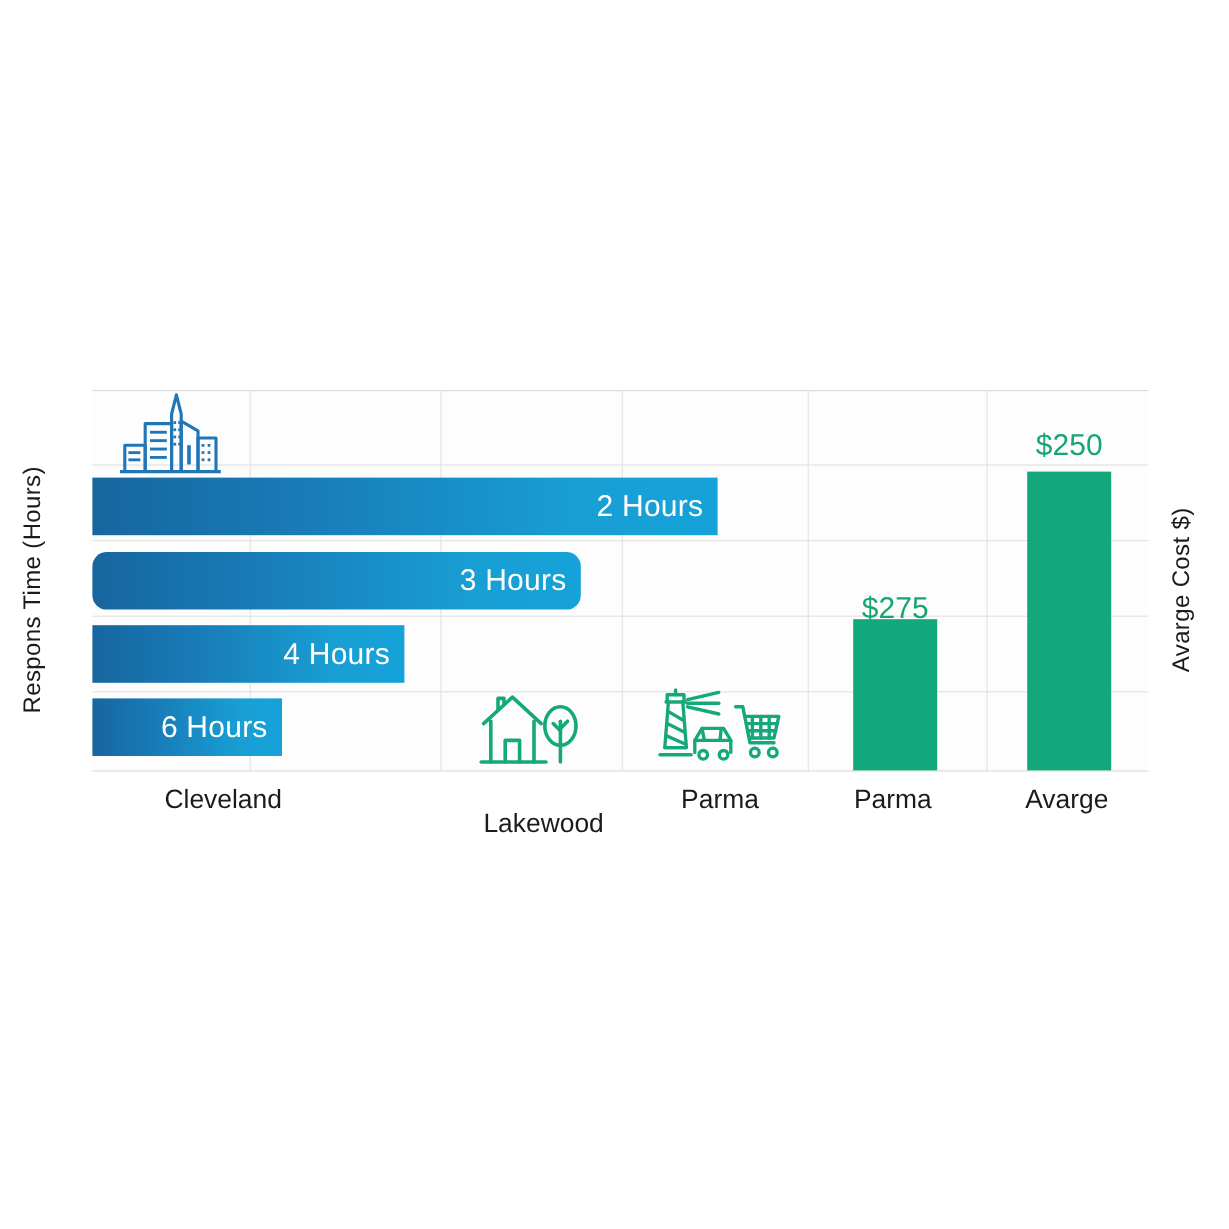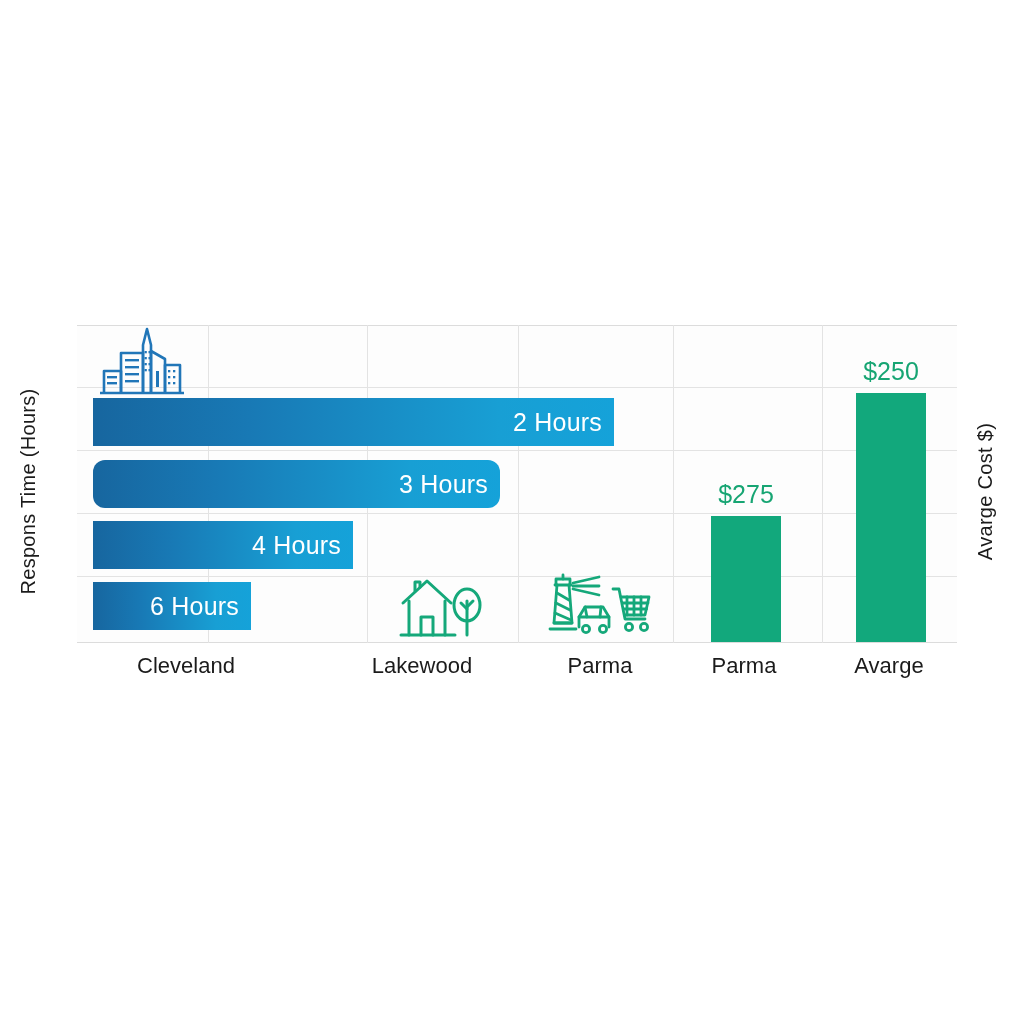--- a/index.html
+++ b/index.html
@@ -58,21 +58,21 @@
     position: absolute;
     left: 0; bottom: 0;
     width: 100%;
     height: 1px;
     background: #dcdcdc;
   }
 
   
   .hbar {
     position: absolute;
-    left: 16px;
+    left: 0;
     height: 48px;
     background: linear-gradient(to right, #17669f 0%, #1879b5 30%, #189fd4 78%, #15a2d9 100%);
     display: flex;
     align-items: center;
     justify-content: flex-end;
     box-sizing: border-box;
     padding-right: 12px;
   }
   .hbar-label {
     color: #ffffff;
@@ -262,31 +262,31 @@
       <span class="hbar-label">3 Hours</span>
     </div>
     <div class="hbar" style="top:196px; width:260px;">
       <span class="hbar-label">4 Hours</span>
     </div>
     <div class="hbar" style="top:257px; width:158px;">
       <span class="hbar-label">6 Hours</span>
     </div>
 
     <div class="vbar" style="left:634px; width:70px; height:126px;"></div>
-    <div class="vbar-label" style="left:620px; top:155px; width:98px;">$275</div>
+    <div class="vbar-label" style="left:620px; top:168px; width:98px;">$275</div>
 
     <div class="vbar" style="left:779px; width:70px; height:249px;"></div>
     <div class="vbar-label" style="left:765px; top:32px; width:98px;">$250</div>
 
   </div>
 
   <div class="xtick" style="left:96px; width:180px;">
     <div>Cleveland</div>
   </div>
-  <div class="xtick" style="left:332px; width:180px;">
+  <div class="xtick" style="left:363px; width:180px;margin-top:20px;">
     <div>Lakewood</div>
   </div>
   <div class="xtick" style="left:510px; width:180px;">
     <div>Parma</div>
   </div>
   <div class="xtick" style="left:654px; width:180px;">
     <div>Parma</div>
   </div>
   <div class="xtick" style="left:799px; width:180px;">
     <div>Avarge</div>

